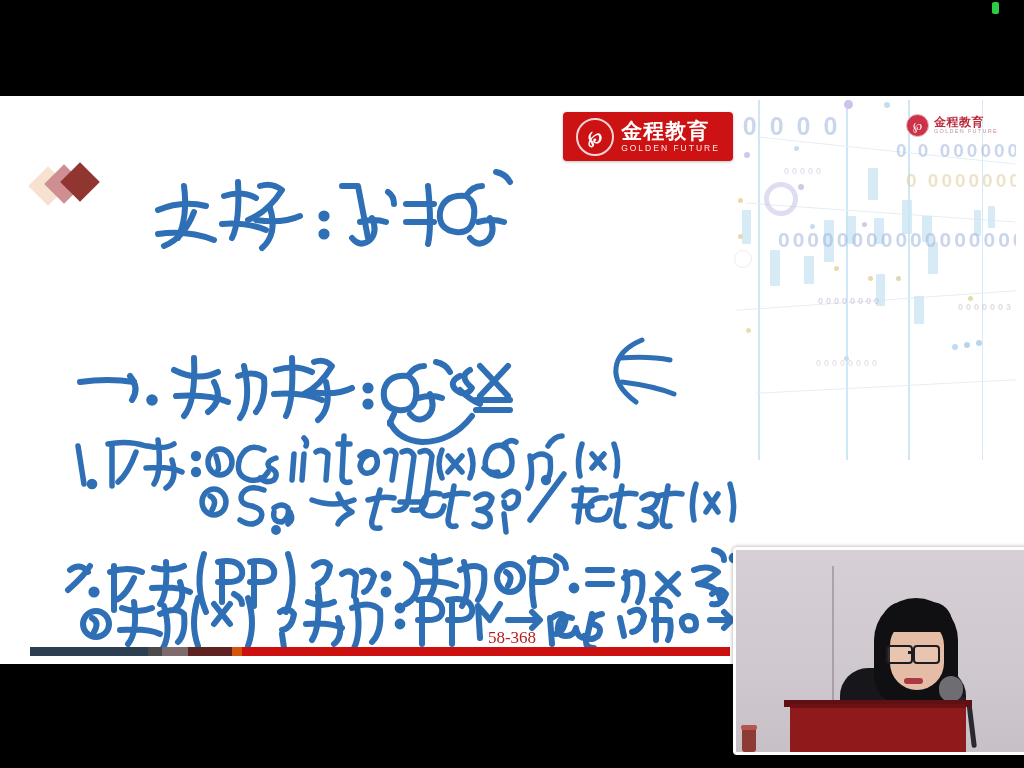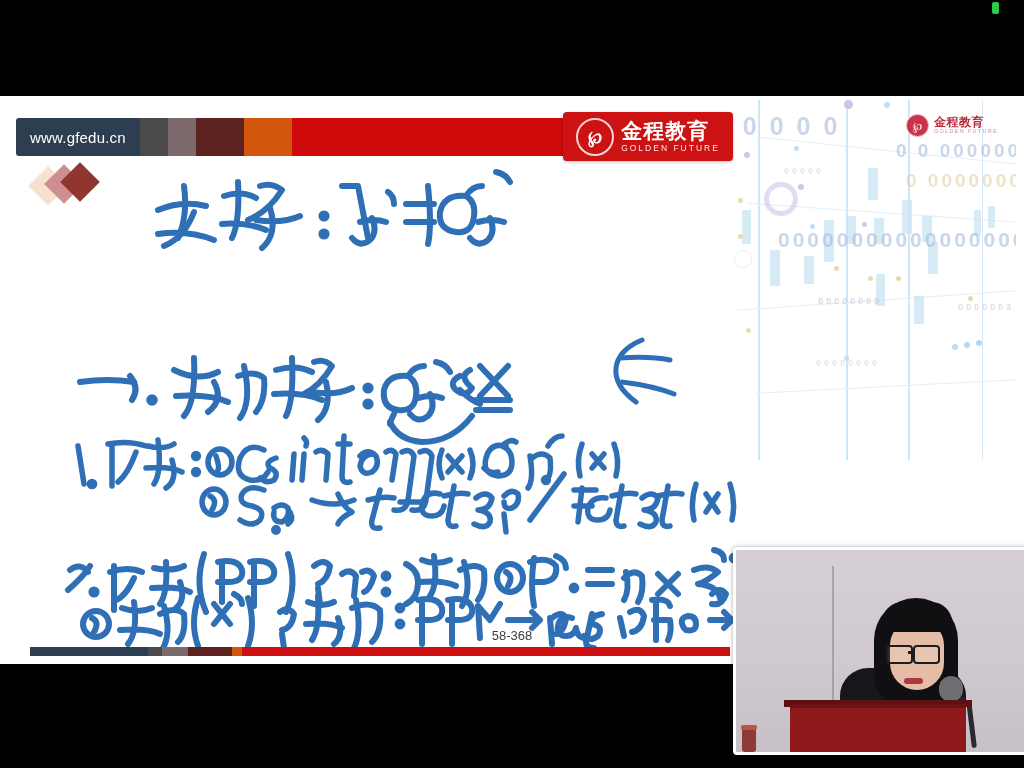--- a/index.html
+++ b/index.html
@@ -52,21 +52,21 @@
   #corner-logo .en{color:#c08a92;font-size:5.5px;letter-spacing:1.3px;margin-top:1px;}
 
   
   #diamonds{position:absolute;left:26px;top:66px;width:76px;height:40px;}
   .dia{position:absolute;width:28px;height:28px;transform:rotate(45deg);}
 
   
   #ink{position:absolute;left:0;top:0;width:1008px;height:560px;pointer-events:none;}
 
   
-  #page-no{position:absolute;left:0;right:0;top:528px;text-align:center;color:#404040;font-size:13px;}
+  #page-no{position:absolute;left:0;right:0;top:528px;text-align:center;color:#b91c1c;font-size:17px;font-family:Liberation Serif, serif;}
   #footbar{position:absolute;left:22px;top:547px;height:9px;display:flex;align-items:stretch;width:700px;}
   .fsw{height:9px;}
   #foot-red{flex:1;background:#cc1010;}
   #slogan{position:absolute;left:735px;top:541px;display:flex;align-items:center;gap:8px;}
   #slogan .dash{width:26px;height:7px;background:#cc1010;}
   #slogan .txt{color:#cf2020;font-size:12.5px;font-weight:bold;letter-spacing:1px;}
 
   
   #cam{position:absolute;left:733px;top:451px;width:289px;height:202px;background:#cfc9cf;
        border:3px solid #ffffff;border-radius:4px;overflow:hidden;box-shadow:0 0 4px rgba(0,0,0,.35);}
@@ -155,28 +155,20 @@
         <div class="bgdot" style="left:252px;top:196px;width:5px;height:5px;background:#e2d59a;"></div>
         <div class="bgdot" style="left:30px;top:228px;width:5px;height:5px;background:#e4d8a4;"></div>
         <div class="bgdot" style="left:128px;top:256px;width:5px;height:5px;background:#bdd7ef;"></div>
         <div class="bgdot" style="left:236px;top:244px;width:6px;height:6px;background:#b4d4ef;"></div>
         <div class="bgdot" style="left:248px;top:242px;width:6px;height:6px;background:#a9cfec;"></div>
         <div class="bgdot" style="left:260px;top:240px;width:6px;height:6px;background:#a9cfec;"></div>
         <div class="bgring" style="left:48px;top:82px;width:24px;height:24px;border-width:5px;border-color:#b6b0e0;"></div>
         <div class="bgring" style="left:18px;top:150px;width:16px;height:16px;border-color:#ddcfd6;"></div>
       </div>
 
-      <div id="hdr">
-        <div id="url-chip">www.gfedu.cn</div>
-        <div class="swatch" style="background:#4a4a4a;width:28px;"></div>
-        <div class="swatch" style="background:#7c6a6c;width:28px;"></div>
-        <div class="swatch" style="background:#5e2320;width:48px;"></div>
-        <div class="swatch" style="background:#d3560d;width:48px;"></div>
-        <div id="hdr-red"></div>
-      </div>
 
       <div id="logo-plate">
         <div class="seal">℘</div>
         <div class="txt">
           <span class="cn">金程教育</span>
           <span class="en">GOLDEN  FUTURE</span>
         </div>
       </div>
 
       <div id="corner-logo">

